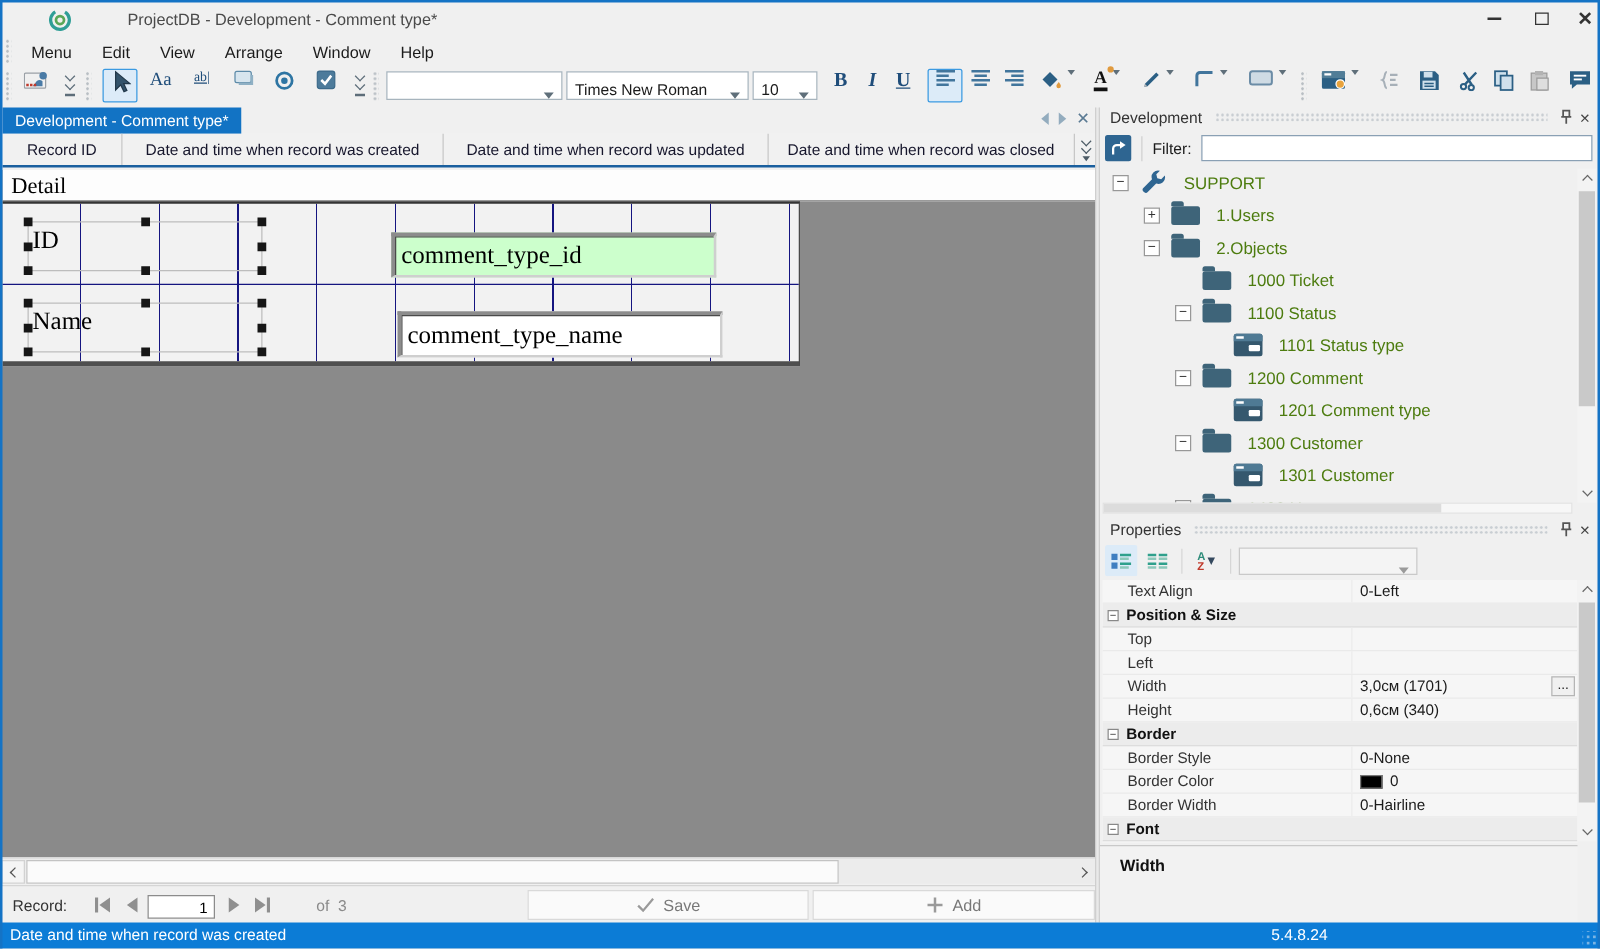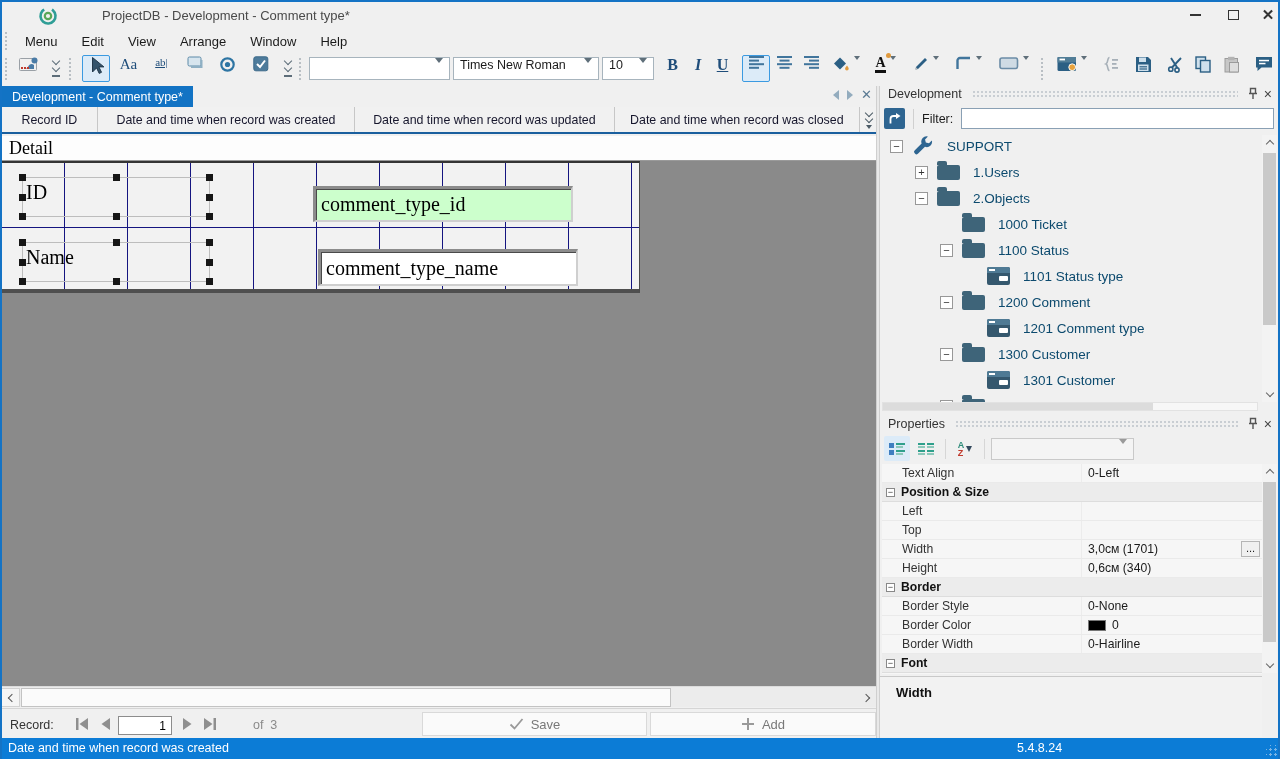--- a/index.html
+++ b/index.html
@@ -23,21 +23,21 @@
   .mi{padding:2px 12px;font-size:13px;color:#1b1b1b}
 
   
   .toolbar{position:absolute;left:0;top:52px;width:1280px;height:34px}
   .tbtn{position:absolute;top:3px;height:27px;display:flex;align-items:flex-start;justify-content:center;border:1px solid transparent;border-radius:2px}
   .sel{border-color:#3b9ae1;background:#dcebf8}
   .tgrip{position:absolute;top:5px;width:5px;height:24px;background-image:radial-gradient(circle,#b9bfc4 1px,transparent 1.2px);background-size:4px 4px}
   .ovf{position:absolute;top:6px;width:12px;height:22px;display:flex;flex-direction:column;align-items:center;gap:1px}
   .chev{width:6px;height:6px;border-right:1.6px solid #5d6d79;border-bottom:1.6px solid #5d6d79;transform:rotate(45deg)}
   .ovf .dash{width:8px;height:2px;background:#5d6d79;margin-top:3px}
-  .combo{position:absolute;top:5px;height:23px;background:#fff;border:1px solid #a7b4bd;display:flex;align-items:flex-start;padding:0 6px;font-size:12.5px;color:#1b1b1b}
+  .combo{position:absolute;top:5px;height:23px;background:#fff;border:1px solid #a7b4bd;display:flex;align-items:flex-end;padding:0 6px;font-size:12.5px;color:#1b1b1b}
   .combo .carr{margin-left:auto;width:0;height:0;border-left:4px solid transparent;border-right:4px solid transparent;border-top:5px solid #5f6f7a}
   .combo.dis{background:#f4f4f4;border-color:#c9c9c9}
   .serifblue{font-family:"Liberation Serif",serif;color:#1f4d7a}
   .bib{font-weight:bold;font-size:16px}
   .ddarr{width:0;height:0;border-left:3.5px solid transparent;border-right:3.5px solid transparent;border-top:4px solid #5f6f7a;margin-left:4px}
   .fcA{position:relative;font-family:"Liberation Serif",serif;font-weight:bold;font-size:14px;color:#111;border-bottom:3px solid #111;line-height:14px}
   .fcA i{position:absolute;right:-5px;top:-3px;width:5px;height:5px;border-radius:50%;background:#e09a3e}
 
   
   .tabstrip{position:absolute;left:0;top:86px;width:878px;height:21px;background:#f0f0f0}
@@ -114,21 +114,21 @@
   .trow{height:26px;display:flex;align-items:center}
   .exb{width:13px;height:13px;border:1px solid #989898;background:#fff;font-size:11px;line-height:11px;text-align:center;color:#333;flex:0 0 13px}
   .exs{width:13px;height:13px;flex:0 0 13px}
   .wric{margin-left:8px;display:flex}
   .folic{margin-left:9px;width:23px;height:15px;background:#3e6479;border-radius:2px;position:relative;flex:0 0 23px}
   .folic::before{content:"";position:absolute;left:0;top:-4px;width:10px;height:4px;background:#3e6479;border-radius:2px 2px 0 0}
   .formic{margin-left:9px;width:23px;height:18px;background:#35586e;border-radius:2px;position:relative;flex:0 0 23px}
   .formic::before{content:"";position:absolute;left:0;top:0;right:0;height:6px;background:#4f7a94;border-radius:2px 2px 0 0}
   .formic b{position:absolute;left:2px;top:2px;width:6px;height:2px;background:#fff}
   .formic u{position:absolute;right:2px;top:9px;width:9px;height:5px;background:#fff;border-radius:1px}
-  .tlb{margin-left:13px;font-size:13.5px;color:#0c4a6e;white-space:nowrap}
+  .tlb{margin-left:13px;font-size:13.5px;color:#4d7c0f;white-space:nowrap}
 
   .vscroll{position:absolute;width:15px;background:#f3f3f3}
   .varr{position:absolute;left:0;width:15px;height:15px;display:flex;align-items:center;justify-content:center}
   .chev-u{width:6px;height:6px;border-left:1.8px solid #666;border-top:1.8px solid #666;transform:rotate(45deg);margin-top:3px}
   .chev-d{width:6px;height:6px;border-right:1.8px solid #666;border-bottom:1.8px solid #666;transform:rotate(45deg);margin-bottom:3px}
   .vthumb{position:absolute;left:1px;width:13px;background:#c9c9c9}
   .treehscroll{position:absolute;left:2px;top:318px;width:376px;height:9px;background:#f7f7f7;border:1px solid #e2e2e2}
   .treehthumb{position:absolute;left:0;top:0;width:270px;height:7px;background:#dcdcdc}
 
   
@@ -643,27 +643,27 @@
           <span class="pn">Text Align</span>
           <div class="pv">
             <span>0-Left</span>
           </div>
         </div>
         <div class="prow cat">
           <span class="cbox">−</span>
           <b>Position &amp; Size</b>
         </div>
         <div class="prow">
-          <span class="pn">Left</span>
+          <span class="pn">Top</span>
           <div class="pv">
             <span></span>
           </div>
         </div>
         <div class="prow">
-          <span class="pn">Top</span>
+          <span class="pn">Left</span>
           <div class="pv">
             <span></span>
           </div>
         </div>
         <div class="prow">
           <span class="pn">Width</span>
           <div class="pv">
             <span>3,0см (1701)</span>
             <span class="ellip">...</span>
           </div>

